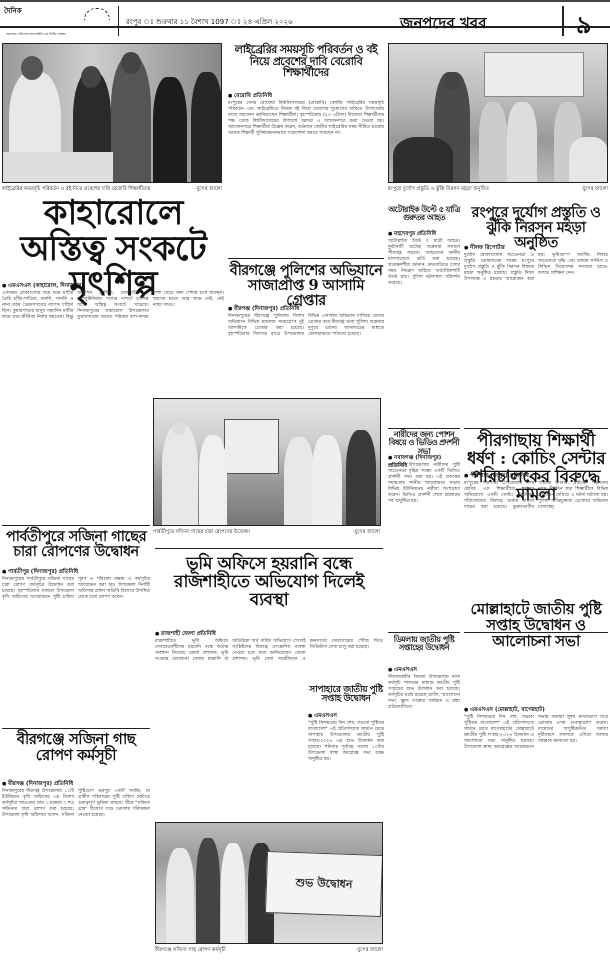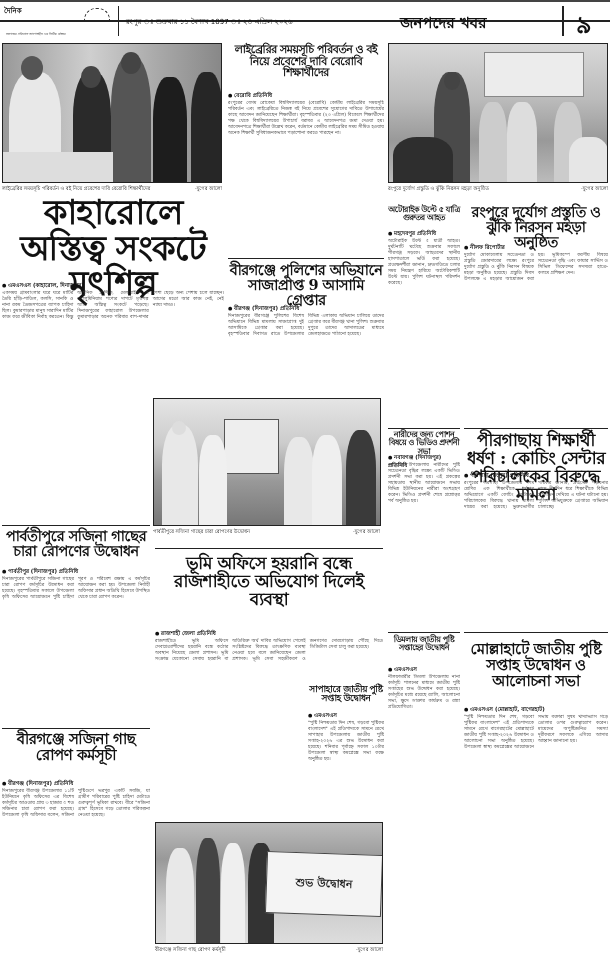--- a/index.html
+++ b/index.html
@@ -1,19 +1,19 @@
 <!DOCTYPE html>
 <html><head>
 <meta charset="utf-8">
 <style>
 *{box-sizing:border-box;margin:0;padding:0}
 html,body{width:610px;height:964px;background:#fff;overflow:hidden}
 body{font-family:"DejaVu Sans",sans-serif;color:#111;position:relative}
 .abs{position:absolute}
-.masthead{left:0;top:0;width:610px;height:22px;border-top:2px solid #444;border-bottom:2px solid #222}
+.masthead{left:0;top:0;width:610px;height:28px;border-top:2px solid #444;border-bottom:2px solid #222}
 .logo-top{left:4px;top:3px;font-size:7px;font-weight:bold}
 .logo-main{left:4px;top:9px;font-size:19px;font-weight:bold;font-family:"DejaVu Serif",serif;letter-spacing:-1px}
 .logo-sub{left:6px;top:30px;font-size:3px;color:#333}
 .logo-sun{left:84px;top:6px;width:26px;height:12px;border-radius:26px 26px 0 0;border:1px dashed #333;border-bottom:none}
 .vrule{width:1px;background:#222}
 .dateline{left:126px;top:14px;font-size:7px}
 .section{left:400px;top:9px;font-size:15px;font-weight:bold}
 .pageno{left:576px;top:4px;font-size:24px;font-weight:bold}
 .photo{background:linear-gradient(160deg,#bbb 0%,#999 30%,#777 55%,#aaa 80%,#888 100%);border:1px solid #222;overflow:hidden}
 .photo .fig{position:absolute;bottom:0;border-radius:40% 40% 0 0;background:#333}
@@ -118,21 +118,21 @@
 <div class="abs body" style="left:155px;top:638px;width:228px;height:180px;column-count:3">রাজশাহীতে ভূমি অফিসে সেবাপ্রত্যাশীদের হয়রানি বন্ধে কঠোর অবস্থান নিয়েছে জেলা প্রশাসন। ভূমি সংক্রান্ত যেকোনো সেবায় হয়রানি বা অতিরিক্ত অর্থ দাবির অভিযোগ পেলেই সংশ্লিষ্টদের বিরুদ্ধে তাৎক্ষণিক ব্যবস্থা নেওয়া হবে বলে জানিয়েছেন জেলা প্রশাসক। ভূমি সেবা সহজীকরণ ও জনগণের দোরগোড়ায় পৌঁছে দিতে ডিজিটাল সেবা চালু করা হয়েছে।</div>
 
 <div class="abs hl" style="left:388px;top:635px;width:72px;font-size:8px">ডিমলায় জাতীয় পুষ্টি সপ্তাহের উদ্বোধন</div>
 <div class="abs byline" style="left:388px;top:666px;width:72px">এমএসএস</div>
 <div class="abs body" style="left:388px;top:674px;width:72px;height:288px">নীলফামারীর ডিমলা উপজেলায় নানা কর্মসূচি পালনের মাধ্যমে জাতীয় পুষ্টি সপ্তাহের শুভ উদ্বোধন করা হয়েছে। কর্মসূচির মধ্যে রয়েছে র‌্যালি, আলোচনা সভা, ক্ষুদে ডাক্তার কার্যক্রম ও রান্না প্রতিযোগিতা।</div>
 
 <div class="abs hl" style="left:308px;top:685px;width:76px;font-size:9px">সাপাহারে জাতীয় পুষ্টি সপ্তাহ উদ্বোধন</div>
 <div class="abs byline" style="left:308px;top:712px;width:76px">এমএসএস</div>
 <div class="abs body" style="left:308px;top:720px;width:76px;height:100px">"পুষ্টি নিশ্চয়তার দিন শেষ, গড়বো পুষ্টিকর বাংলাদেশ" এই প্রতিপাদ্যকে সামনে রেখে সাপাহার উপজেলায় জাতীয় পুষ্টি সপ্তাহ-২০২৬ এর শুভ উদ্বোধন করা হয়েছে। শনিবার পূর্বাহ্নে সকাল ১০টার উপজেলা স্বাস্থ্য কমপ্লেক্সে সভা কক্ষে অনুষ্ঠিত হয়।</div>
 
-<div class="abs hl" style="left:464px;top:642px;width:144px;font-size:15px">মোল্লাহাটে জাতীয় পুষ্টি সপ্তাহ উদ্বোধন ও আলোচনা সভা</div>
+<div class="abs hl" style="left:464px;top:602px;width:144px;font-size:15px">মোল্লাহাটে জাতীয় পুষ্টি সপ্তাহ উদ্বোধন ও আলোচনা সভা</div>
 <div class="abs byline" style="left:464px;top:706px;width:144px">এমএসএস (মোল্লাহাট, বাগেরহাট)</div>
 <div class="abs body" style="left:464px;top:714px;width:144px;height:248px;column-count:2">"পুষ্টি নিশ্চয়তার দিন শেষ, গড়বো পুষ্টিকর বাংলাদেশ" এই প্রতিপাদ্যকে সামনে রেখে বাগেরহাটের মোল্লাহাটে জাতীয় পুষ্টি সপ্তাহ-২০২৬ উদ্বোধন ও আলোচনা সভা অনুষ্ঠিত হয়েছে। উপজেলা স্বাস্থ্য কমপ্লেক্সের আয়োজনে সভায় বক্তারা সুষম খাদ্যাভ্যাস গড়ে তোলার ওপর গুরুত্বারোপ করেন। মায়েদের অপুষ্টিজনিত সমস্যা দূরীকরণে সকলকে এগিয়ে আসার আহ্বান জানানো হয়।</div>
 
 <div class="abs hl" style="left:2px;top:732px;width:148px;font-size:15px">বীরগঞ্জে সজিনা গাছ রোপণ কর্মসূচী</div>
 <div class="abs byline" style="left:2px;top:780px;width:148px">বীরগঞ্জ (দিনাজপুর) প্রতিনিধি</div>
 <div class="abs body" style="left:2px;top:788px;width:148px;height:174px;column-count:2">দিনাজপুরের বীরগঞ্জ উপজেলার ১১টি ইউনিয়নে কৃষি অফিসের এর বিশেষ কর্মসূচির আওতায় প্রায় ৩ হাজার ৫ শত সজিনার চারা রোপণ করা হয়েছে। উপজেলা কৃষি অফিসার বলেন, সজিনা পুষ্টিগুণে ভরপুর একটি সবজি, যা গ্রামীণ পরিবারের পুষ্টি চাহিদা মেটাতে গুরুত্বপূর্ণ ভূমিকা রাখবে। বীরে "সজিনা গ্রাম" হিসেবে গড়ে তোলার পরিকল্পনা নেওয়া হয়েছে।</div>
 
 <div class="abs photo" style="left:155px;top:822px;width:228px;height:122px;background:linear-gradient(180deg,#bcbcbc 0%,#999 30%,#ccc 70%,#ddd 100%)">
   <div class="fig light" style="left:10px;width:28px;height:95px"></div>
   <div class="fig" style="left:40px;width:24px;height:105px;background:#444"></div>

